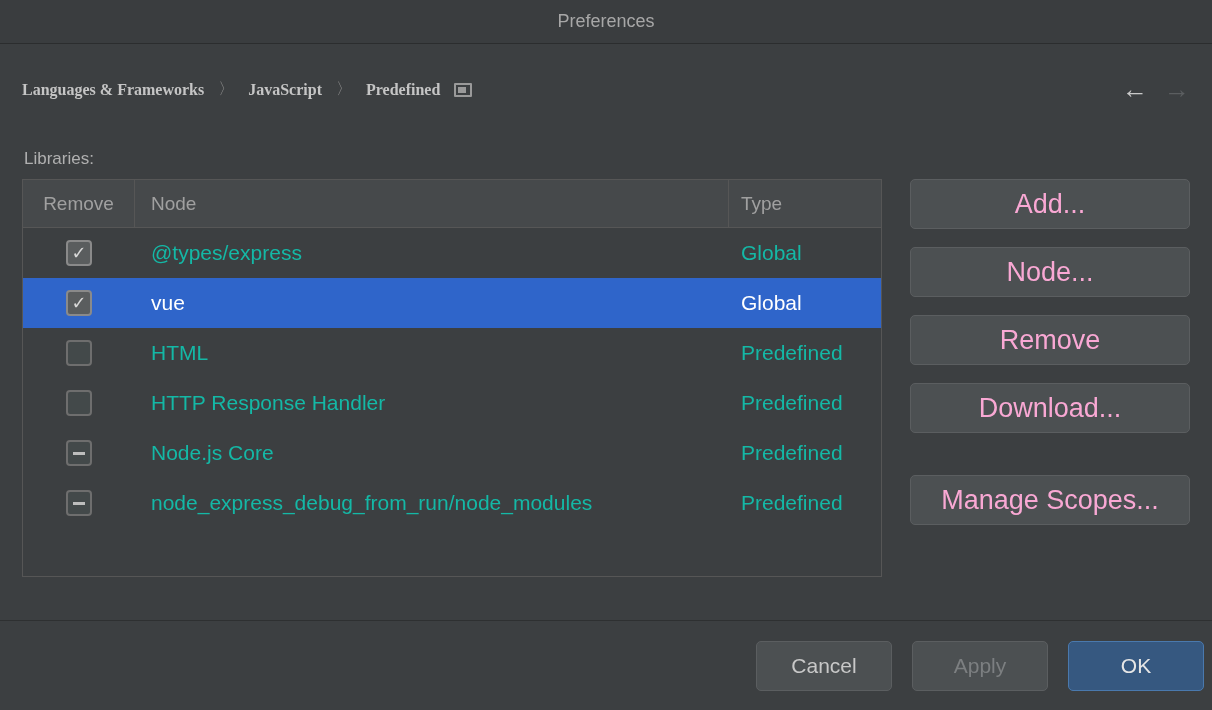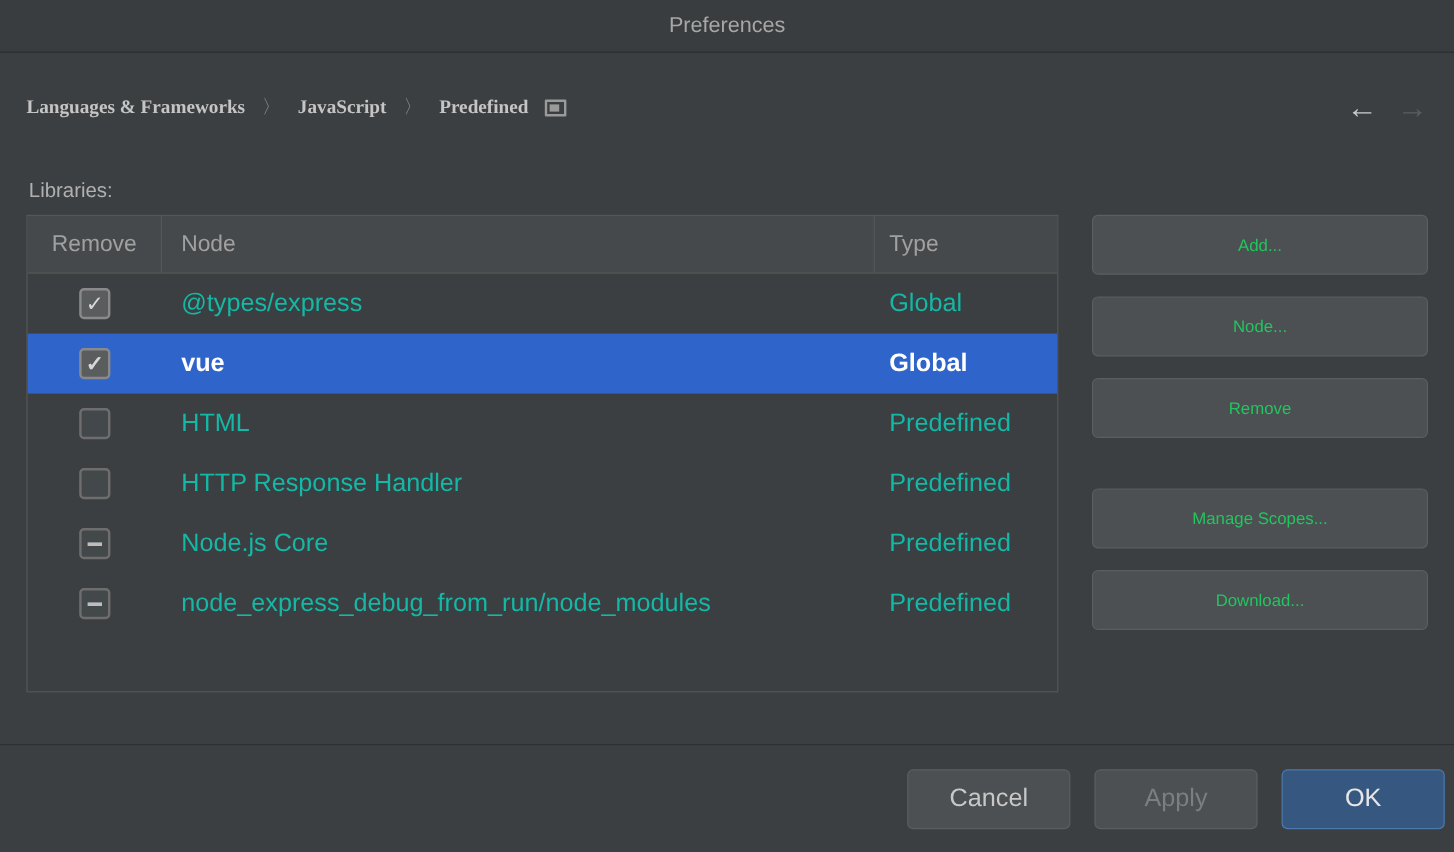--- a/index.html
+++ b/index.html
@@ -84,21 +84,20 @@
   .th { color: #a0a0a0; font-size: 19px; }
   .tbody .row {
     display: flex;
     height: 50px;
     color: #14b8a6;
     font-size: 21px;
   }
   .tbody .row.selected {
     background: #2f65ca;
     color: #ffffff;
-    font-weight: bold;
   }
   .tbody .col-enabled, .tbody .col-name, .tbody .col-type { border-right: none; }
   .cbx {
     width: 26px; height: 26px;
     border: 2px solid #6e6e6e;
     border-radius: 4px;
     background: #43494a;
     display: inline-flex;
     align-items: center;
     justify-content: center;
@@ -123,22 +122,22 @@
     flex: 1;
     display: flex;
     flex-direction: column;
     gap: 18px;
   }
   .btn {
     height: 50px;
     background: #4c5052;
     border: 1px solid #5b5e60;
     border-radius: 5px;
-    color: #22c55e;
-    font-size: 14px;
+    color: #f9a8d4;
+    font-size: 27px;
     display: flex;
     align-items: center;
     justify-content: center;
     cursor: pointer;
   }
   .gap-before { margin-top: 24px; }
   .footer {
     height: 90px;
     border-top: 1px solid #2e3031;
     display: flex;
@@ -240,22 +239,22 @@
             <div class="td col-name">node_express_debug_from_run/node_modules</div>
             <div class="td col-type">Predefined</div>
           </div>
         </div>
     </div>
 
     <div class="side-buttons">
       <div class="btn">Add...</div>
       <div class="btn">Node...</div>
       <div class="btn">Remove</div>
+      <div class="btn">Download...</div>
       <div class="btn gap-before">Manage Scopes...</div>
-      <div class="btn">Download...</div>
     </div>
   </div>
 </div>
 
 <div class="footer">
   <div class="fbtn">Cancel</div>
   <div class="fbtn disabled">Apply</div>
   <div class="fbtn primary">OK</div>
 </div>
 

